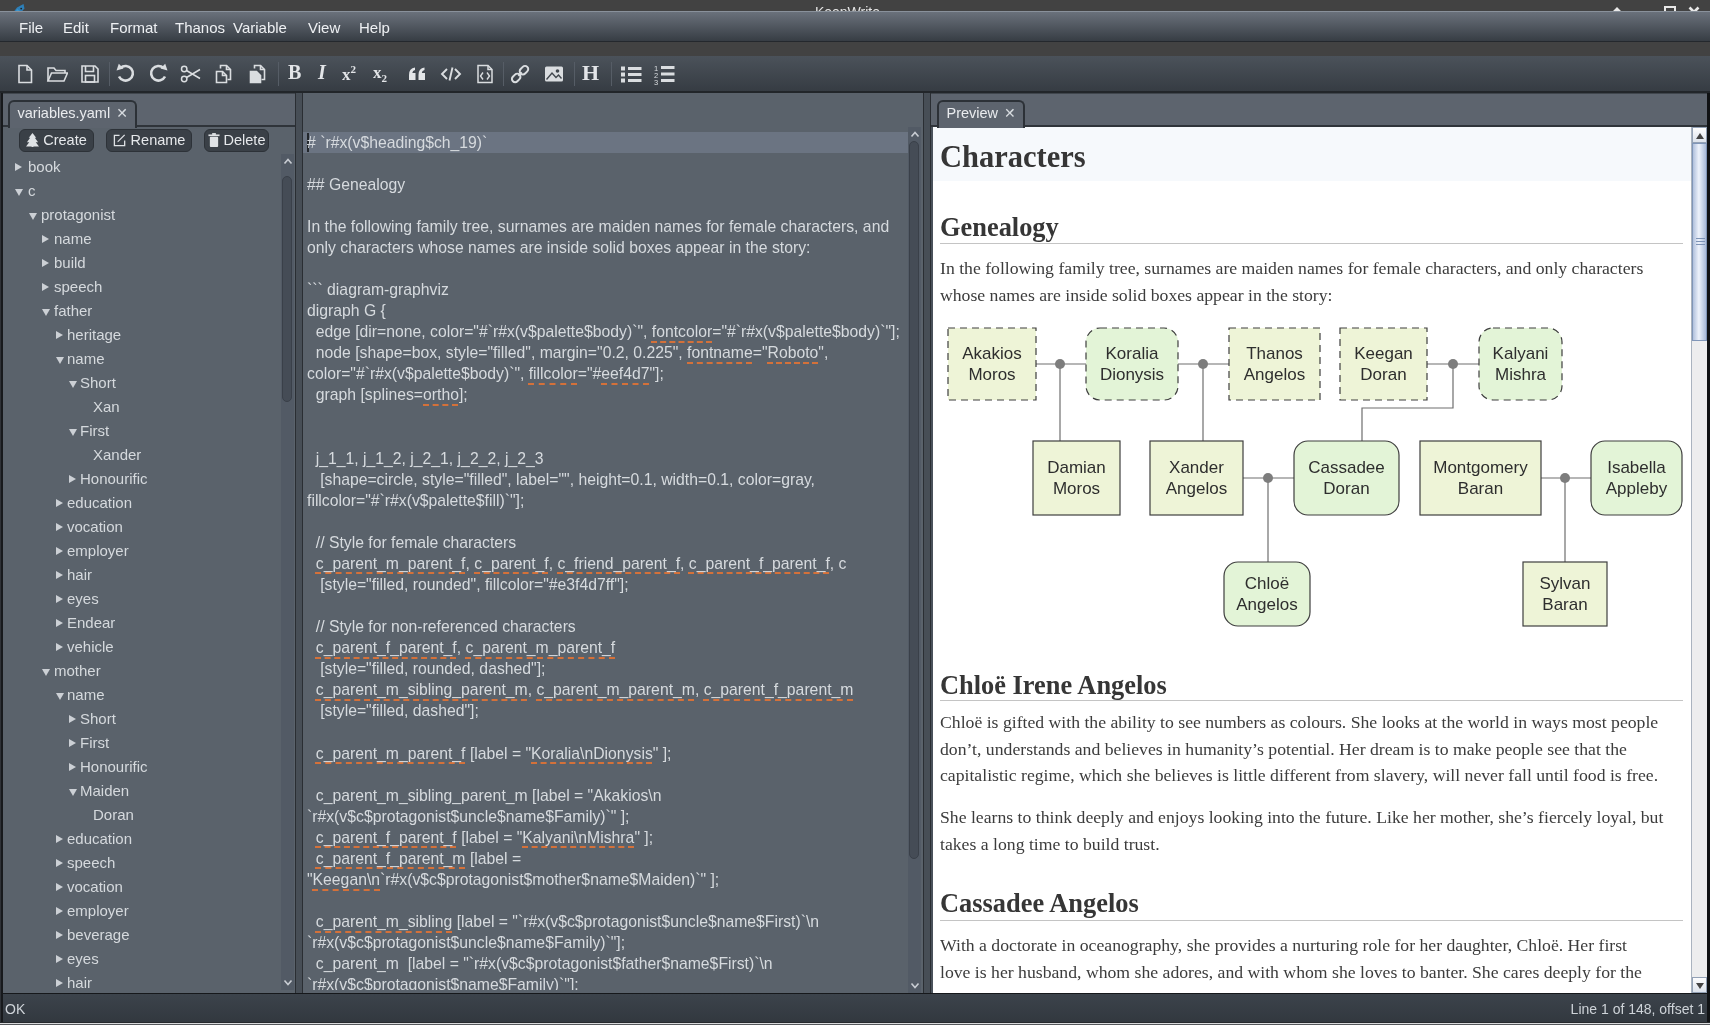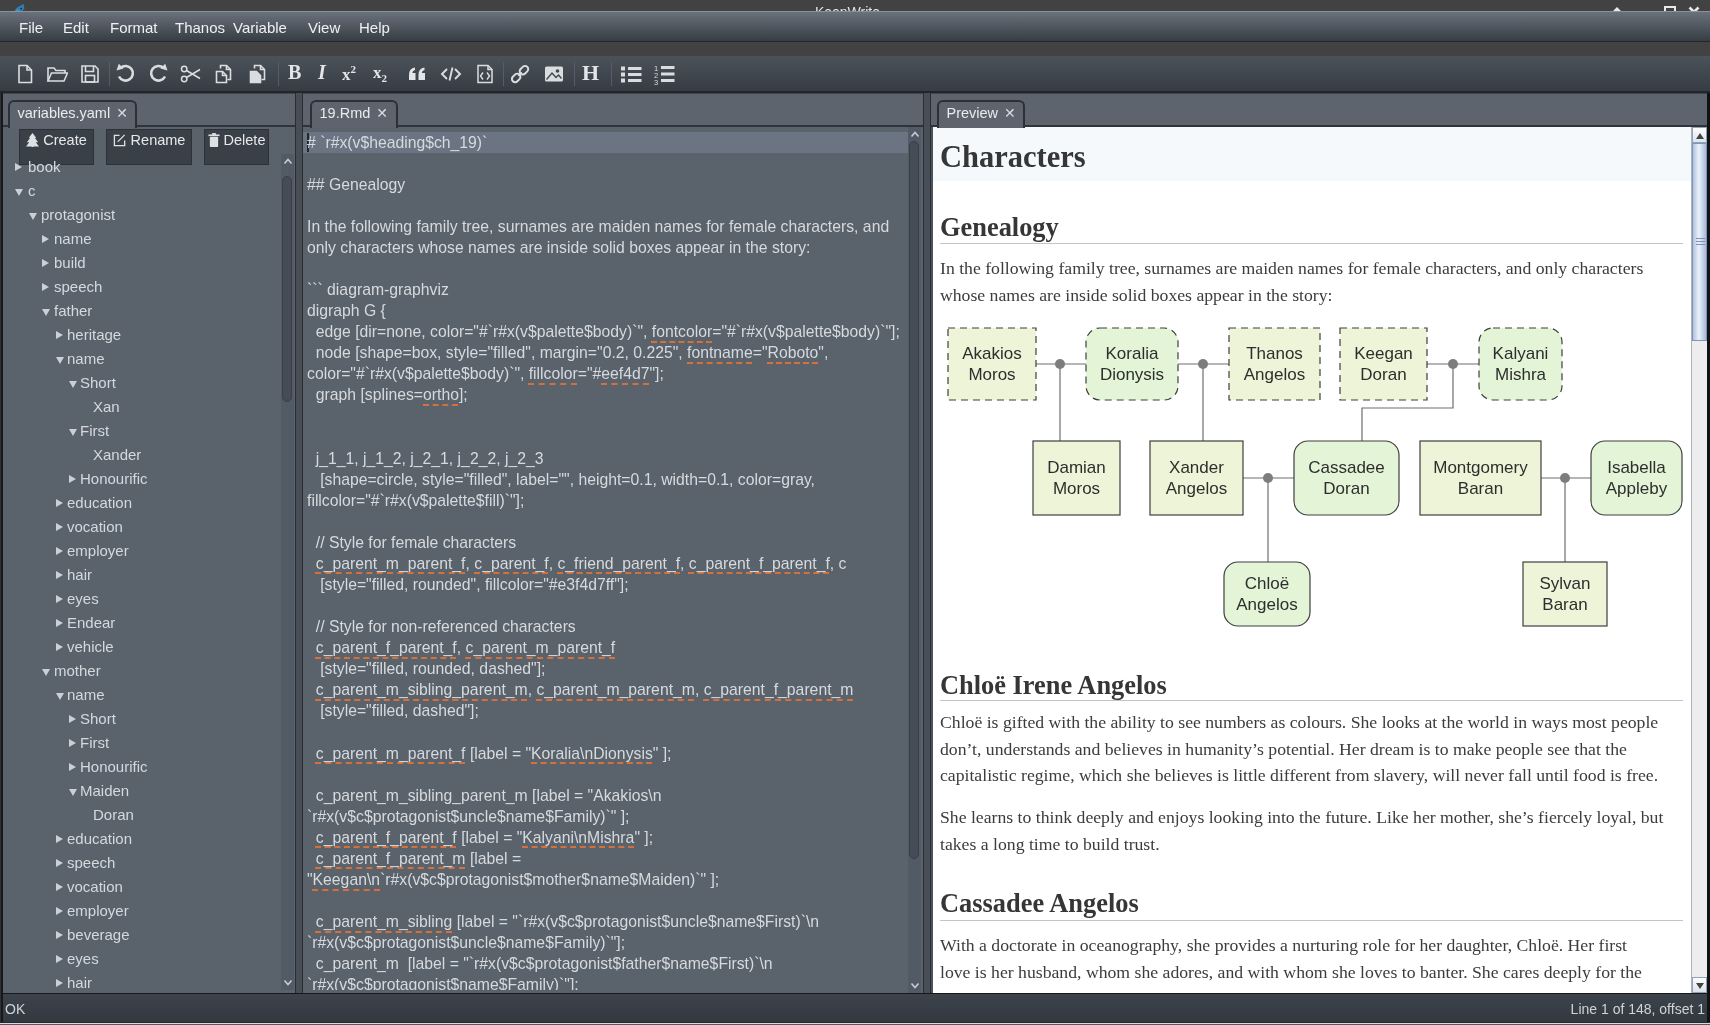--- a/index.html
+++ b/index.html
@@ -31,22 +31,22 @@
 .tabbar { position:absolute; top:0; height:34px; background:#5d646e;
   border-top:1px solid #40464d; border-bottom:2px solid #2f343a; box-sizing:border-box; }
 .tab { position:absolute; top:6px; height:28px; background:#5d646e; z-index:3;
   border:2px solid #2c3137; border-bottom:none; border-radius:6px 6px 0 0;
   color:#e9ebee; font-size:14.5px; line-height:23px; padding:0 7.5px; }
 .tab .x { color:#d8dce0; font-size:14px; margin-left:6px; }
 
 
 #leftpanel { position:absolute; left:0; top:0; width:295px; height:900px; background:#5a626b; }
 #treebtns { position:absolute; left:0; top:34px; width:295px; height:28px; }
-.tbtn { position:absolute; top:2px; height:36px; background:#3a4047; border:1px solid #2d3238;
-  border-radius:0; color:#e6e8eb; font-size:14.5px; line-height:21px; text-align:center; }
+.tbtn { position:absolute; top:2px; height:23px; background:#3a4047; border:1px solid #2d3238;
+  border-radius:6px; color:#e6e8eb; font-size:14.5px; line-height:21px; text-align:center; }
 #tree { position:absolute; left:0; top:62px; width:281px; height:836px;
   color:#d5d9dd; font-size:15px; }
 .trow { position:absolute; height:24px; line-height:24px; white-space:pre; }
 .ar { position:absolute; width:0; height:0; top:7.5px;
   border-left:7px solid #ccd0d5; border-top:4.5px solid transparent; border-bottom:4.5px solid transparent; }
 .ad { position:absolute; width:0; height:0; top:9.5px;
   border-top:7px solid #ccd0d5; border-left:4.5px solid transparent; border-right:4.5px solid transparent; }
 
 
 #splitter1 { position:absolute; left:295px; top:0; width:8px; height:900px;
@@ -285,23 +285,20 @@
       <div class="dthumb" style="top:22px;height:226px"></div>
       <div class="chev" style="bottom:4px">
             <svg width="10" height="7" viewBox="0 0 10 7">
               <path d="M1.5 1.5 L5 5.5 L8.5 1.5" fill="none" stroke="#c9cdd3" stroke-width="1.6"></path>
             </svg>
           </div>
     </div>
   </div>
     <div id="splitter1"></div>
   <div id="editorpanel">
-    <div class="tabbar" style="left:0;width:620px">
-      <div class="tab" style="left:7px">19.Rmd<span class="x">✕</span></div>
-    </div>
     <div id="curline"></div>
     <div id="caret"></div>
     <div id="editor">
       <div class="eline" style="top:0.0px"># `r#x(v$heading$ch_19)`</div>
       <div class="eline" style="top:21.1px"></div>
       <div class="eline" style="top:42.1px">## Genealogy</div>
       <div class="eline" style="top:63.2px"></div>
       <div class="eline" style="top:84.3px">In the following family tree, surnames are maiden names for female characters, and</div>
       <div class="eline" style="top:105.3px">only characters whose names are inside solid boxes appear in the story:</div>
       <div class="eline" style="top:126.4px"></div>

